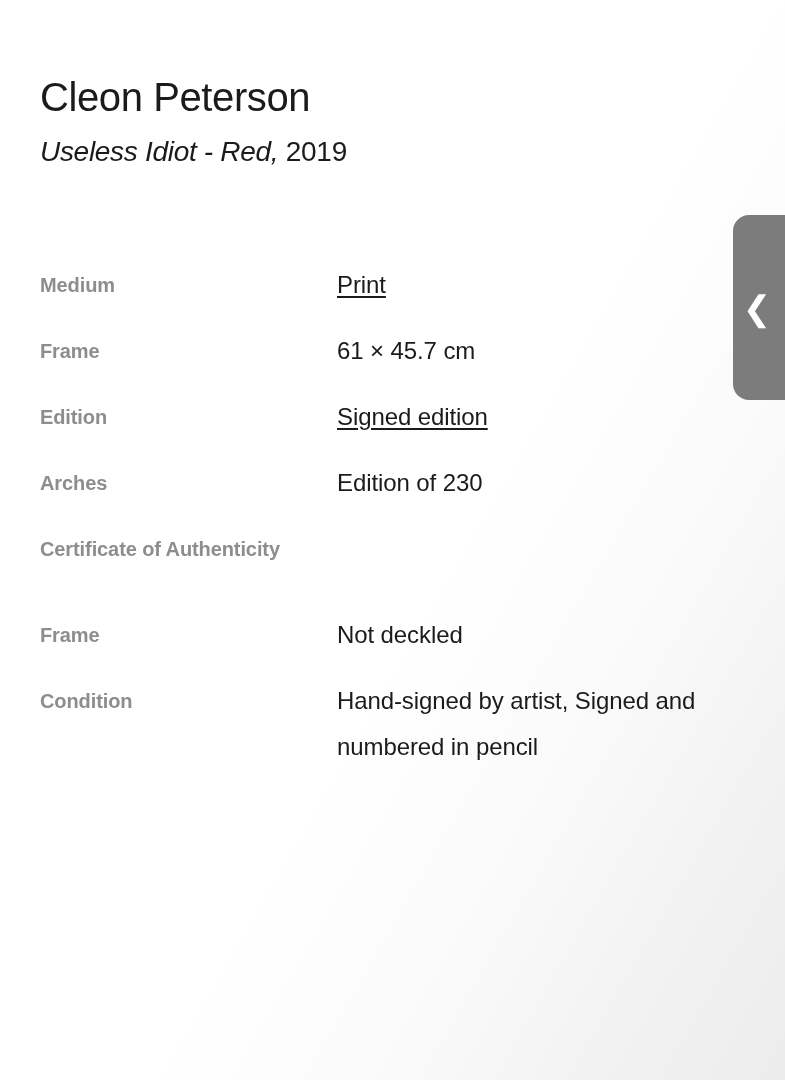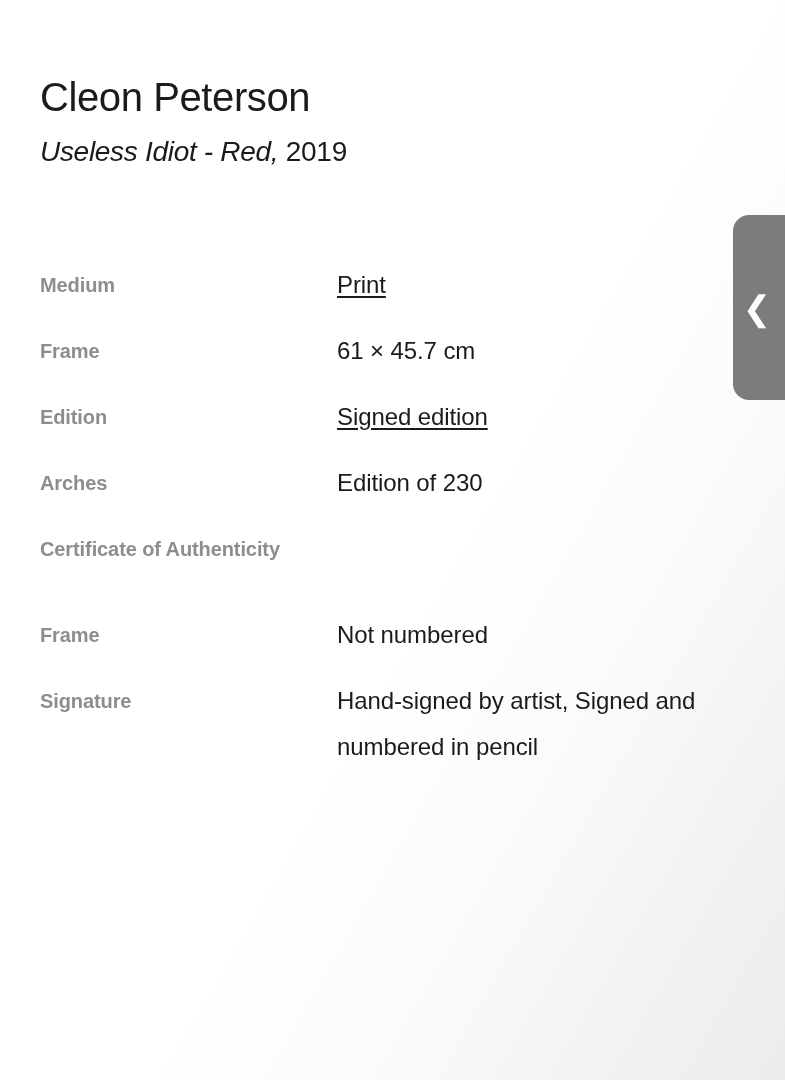--- a/index.html
+++ b/index.html
@@ -143,25 +143,25 @@
 
     <div class="detail-row">
       <div class="detail-label">Certificate of Authenticity</div>
     </div>
 
     <div class="detail-row">
     </div>
 
     <div class="detail-row">
       <div class="detail-label">Frame</div>
-      <div class="detail-value">Not numbered</div>
+      <div class="detail-value">Not deckled</div>
     </div>
 
     <div class="detail-row">
-      <div class="detail-label">Signature</div>
+      <div class="detail-label">Condition</div>
       <div class="detail-value">Hand-signed by artist, Signed and numbered in pencil</div>
     </div>
 
   </div>
 
   <div class="side-tab">
     <span class="chev">❮</span>
   </div>
 
 </div>

